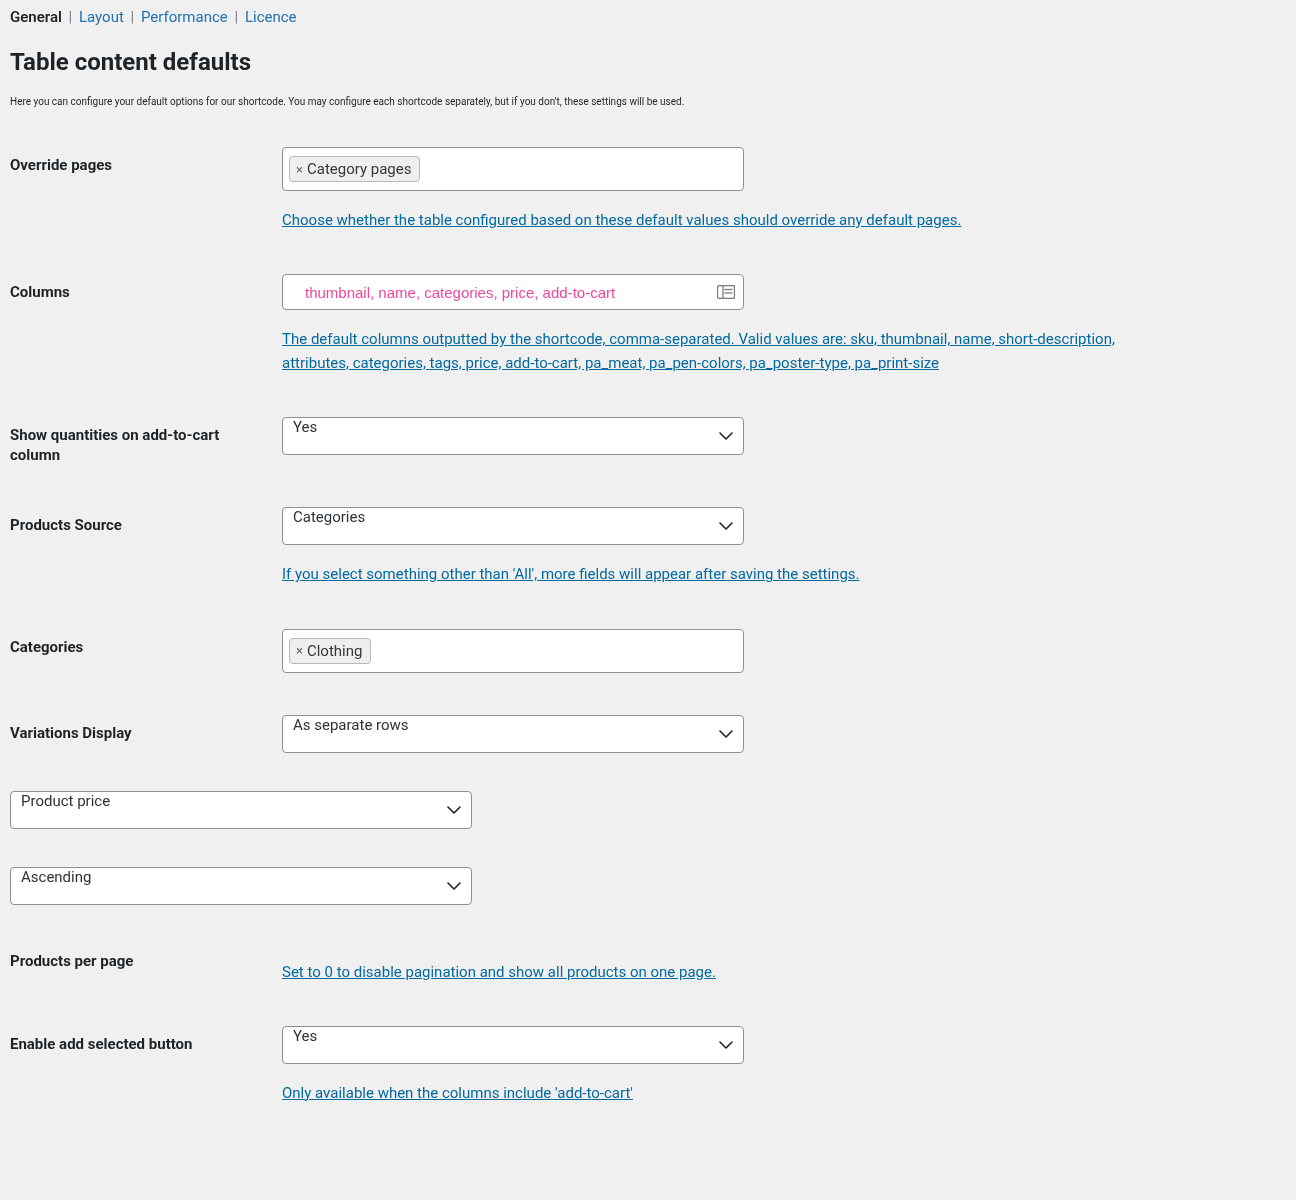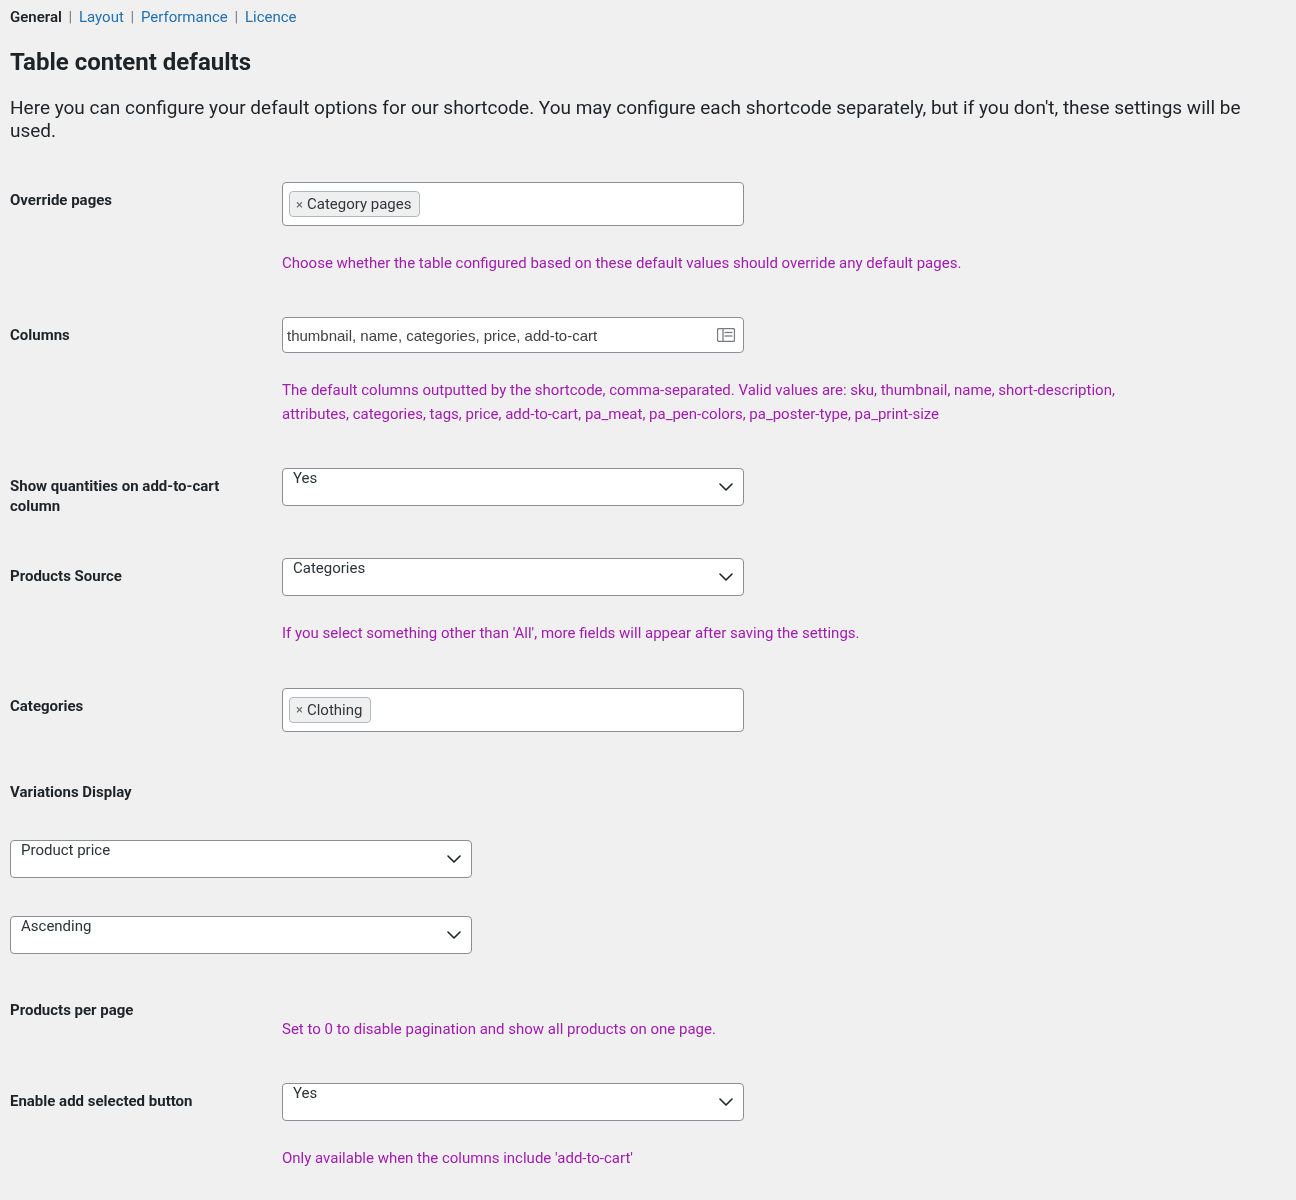--- a/index.html
+++ b/index.html
@@ -27,21 +27,21 @@
     .tabs .sep {
       color: #787c82;
       margin: 0 3px;
     }
     h2.page-title {
       font-size: 24px;
       font-weight: 700;
       margin-bottom: 20px;
     }
     p.page-desc {
-      font-size: 19px;
+      font-size: 10px;
       color: #1d2327;
       margin-bottom: 40px;
     }
     .form-row {
       display: flex;
       align-items: flex-start;
       margin-bottom: 42px;
     }
     .form-row.tight { margin-bottom: 38px; }
     .label-col {
@@ -89,23 +89,23 @@
       margin-right: 4px;
       cursor: pointer;
       line-height: 1;
     }
     input.text-input {
       width: 100%;
       height: 36px;
       background: #fff;
       border: 1px solid #8c8f94;
       border-radius: 4px;
-      padding: 0 38px 0 4px;
-      font-size: 15px;
-      color: #404040;
+      padding: 0 38px 0 22px;
+      font-size: 15px;
+      color: #ec4899;
     }
     .input-icon {
       position: absolute;
       right: 9px;
       top: 50%;
       transform: translateY(-50%);
       color: #787c82;
       pointer-events: none;
     }
     .select {
@@ -129,23 +129,24 @@
     .select-wrap .chev {
       position: absolute;
       right: 11px;
       top: 50%;
       transform: translateY(-50%);
       pointer-events: none;
       color: #1d2327;
     }
     .help {
       font-size: 15px;
-      color: #a21caf;
-      margin-top: 26px;
+      color: #0369a1;
+      margin-top: 18px;
       line-height: 1.55;
+      text-decoration: underline;
     }
     svg { display: block; }
   </style>
 </head>
 <body>
 
 <div class="tabs">
   <a class="active">General</a>
   <span class="sep">|</span>
   <a>Layout</a>
@@ -229,20 +230,30 @@
           <span class="x">×</span>
           <span>Clothing</span>
         </span>
       </div>
     </div>
   </div>
 </div>
 
 <div class="form-row tight">
   <div class="label-col">Variations Display</div>
+  <div class="input-col">
+    <div class="select-wrap">
+      <div class="select">As separate rows</div>
+      <span class="chev">
+        <svg width="14" height="8" viewBox="0 0 14 8">
+            <path d="M1 1l6 6 6-6" fill="none" stroke="currentColor" stroke-width="1.6" stroke-linecap="round" stroke-linejoin="round"></path>
+          </svg>
+      </span>
+    </div>
+  </div>
 </div>
 
 <div class="form-row tight">
   <div class="input-col">
     <div class="select-wrap">
       <div class="select">Product price</div>
       <span class="chev">
         <svg width="14" height="8" viewBox="0 0 14 8">
             <path d="M1 1l6 6 6-6" fill="none" stroke="currentColor" stroke-width="1.6" stroke-linecap="round" stroke-linejoin="round"></path>
           </svg>

